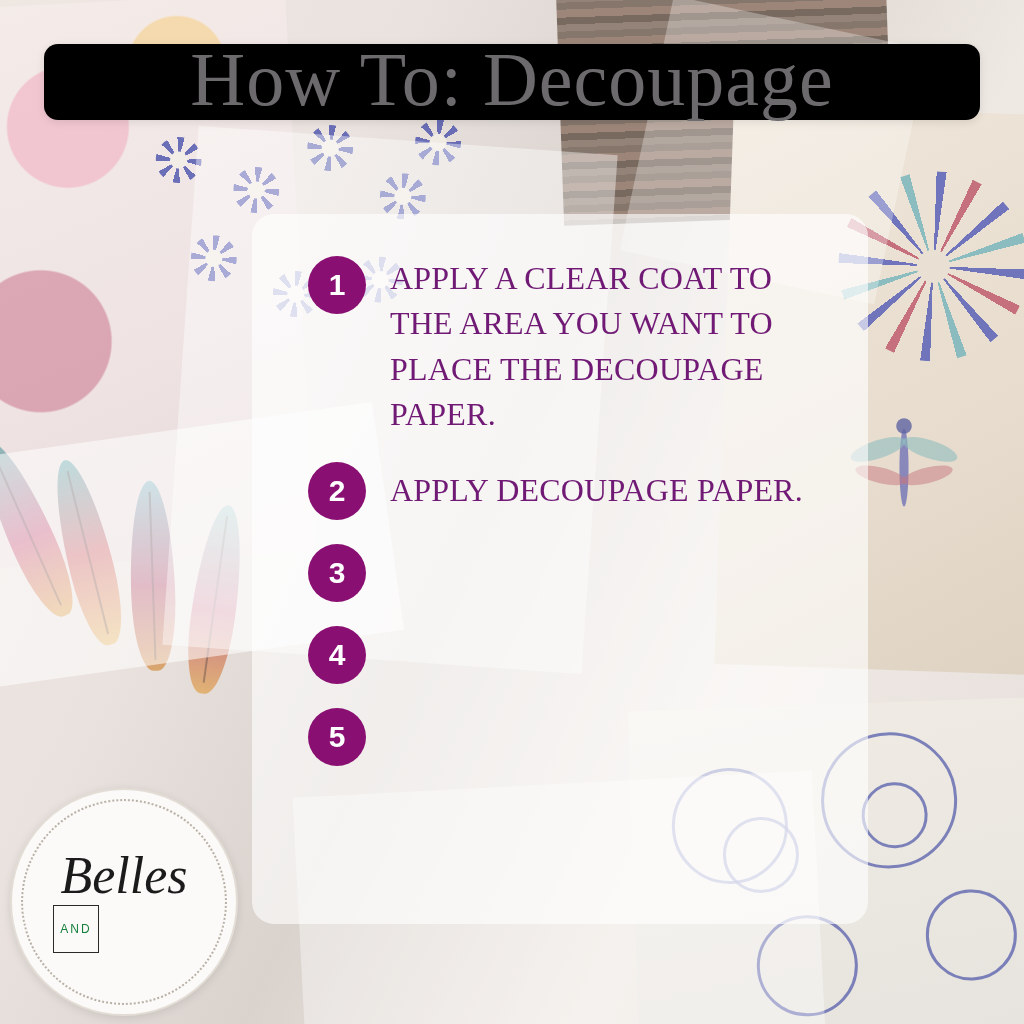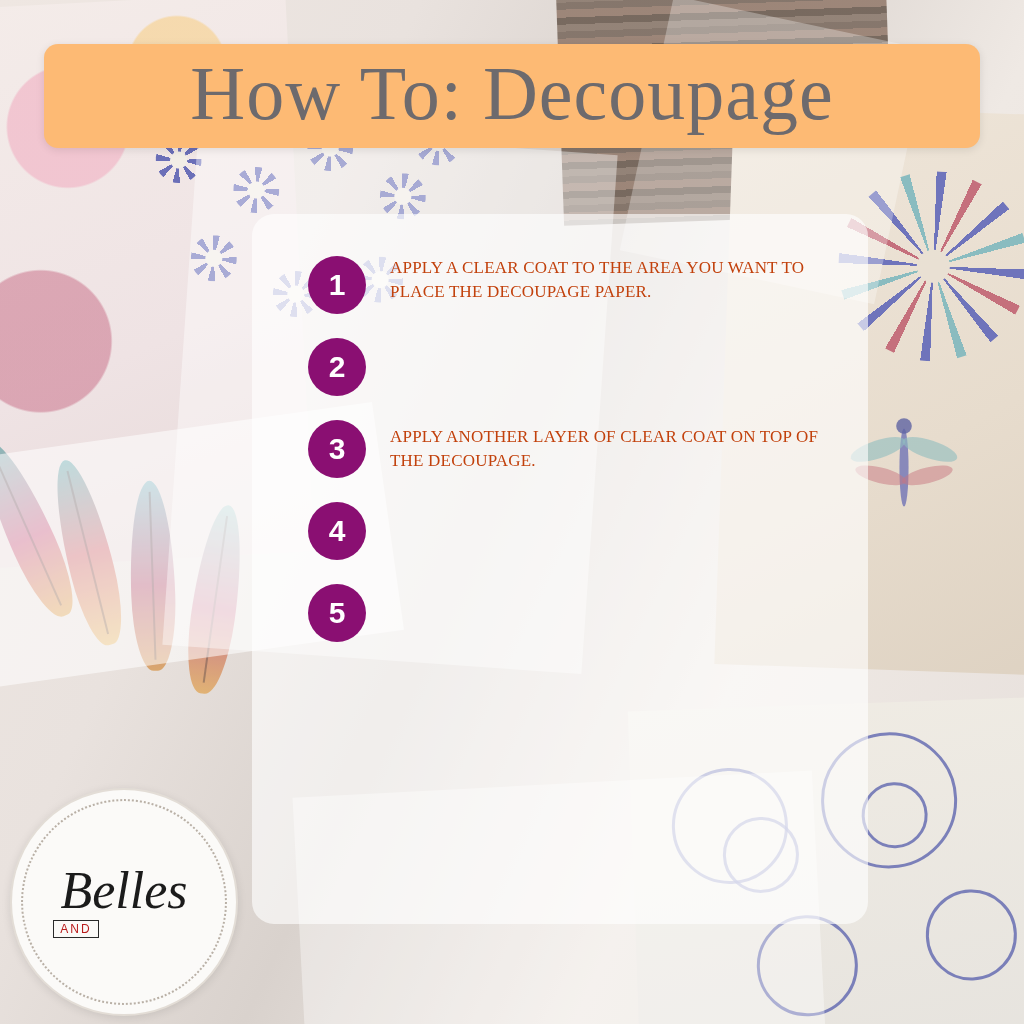--- a/index.html
+++ b/index.html
@@ -158,22 +158,22 @@
   }
   .t1 { left: -30px; top: 430px; width: 420px; height: 230px; transform: rotate(-8deg); }
   .t2 { left: 180px; top: 140px; width: 420px; height: 520px; transform: rotate(4deg); background: rgba(255,255,255,.42); }
   .t3 { left: 300px; bottom: -60px; width: 520px; height: 300px; transform: rotate(-3deg); background: rgba(255,255,255,.38); }
   .t4 { right: 120px; top: 20px; width: 260px; height: 260px; transform: rotate(12deg); background: rgba(255,255,255,.3); }
 
   
   .title-card {
     position: absolute;
     left: 44px; top: 44px;
-    width: 936px; height: 104px;
-    background: #fdba74;
+    width: 936px; height: 76px;
+    background: #000000;
     border-radius: 14px;
     display: flex;
     align-items: center;
     justify-content: center;
     box-shadow: 0 2px 8px rgba(0,0,0,.10);
   }
   .title-text {
     font-family: "Liberation Serif", serif;
     font-size: 76px;
     letter-spacing: 1px;
@@ -212,23 +212,23 @@
     display: flex;
     align-items: center;
     justify-content: center;
     font-family: "Liberation Sans", sans-serif;
     font-weight: bold;
     font-size: 30px;
     margin-right: 24px;
   }
   .step-text {
     font-family: "Liberation Serif", serif;
-    font-size: 17px;
+    font-size: 32px;
     line-height: 1.42;
-    color: #c2410c;
+    color: #701a75;
     letter-spacing: .2px;
     max-width: 430px;
     text-transform: uppercase;
     font-variant: small-caps;
   }
   .step.align-center { align-items: center; }
 
   
   .logo {
     position: absolute;
@@ -255,23 +255,23 @@
     font-style: italic;
     font-size: 52px;
     color: #1b1b1b;
     line-height: .95;
     margin-bottom: 2px;
   }
   .logo-and {
     font-family: "Liberation Sans", sans-serif;
     font-size: 12px;
     letter-spacing: 2px;
-    color: #b91c1c;
+    color: #15803d;
     border: 1px solid #2a2a2a;
-    padding: 1px 6px;
+    padding: 16px 6px;
     margin-left: -96px;
     margin-top: 2px;
   }
   .logo-sub {
     font-family: "Liberation Serif", serif;
     font-weight: bold;
     font-size: 30px;
     letter-spacing: 1px;
     color: #1b1b1b;
     margin-top: -14px;
@@ -342,25 +342,25 @@
   <div class="steps-card">
     <div class="steps-list">
 
       <div class="step">
         <div class="step-num">1</div>
         <div class="step-text">Apply a clear coat to the area you want to place the decoupage paper.</div>
       </div>
 
       <div class="step align-center">
         <div class="step-num">2</div>
+        <div class="step-text">Apply decoupage paper.</div>
       </div>
 
       <div class="step align-center">
         <div class="step-num">3</div>
-        <div class="step-text">Apply another layer of clear coat on top of the decoupage.</div>
       </div>
 
       <div class="step">
         <div class="step-num">4</div>
       </div>
 
       <div class="step">
         <div class="step-num">5</div>
       </div>
 

